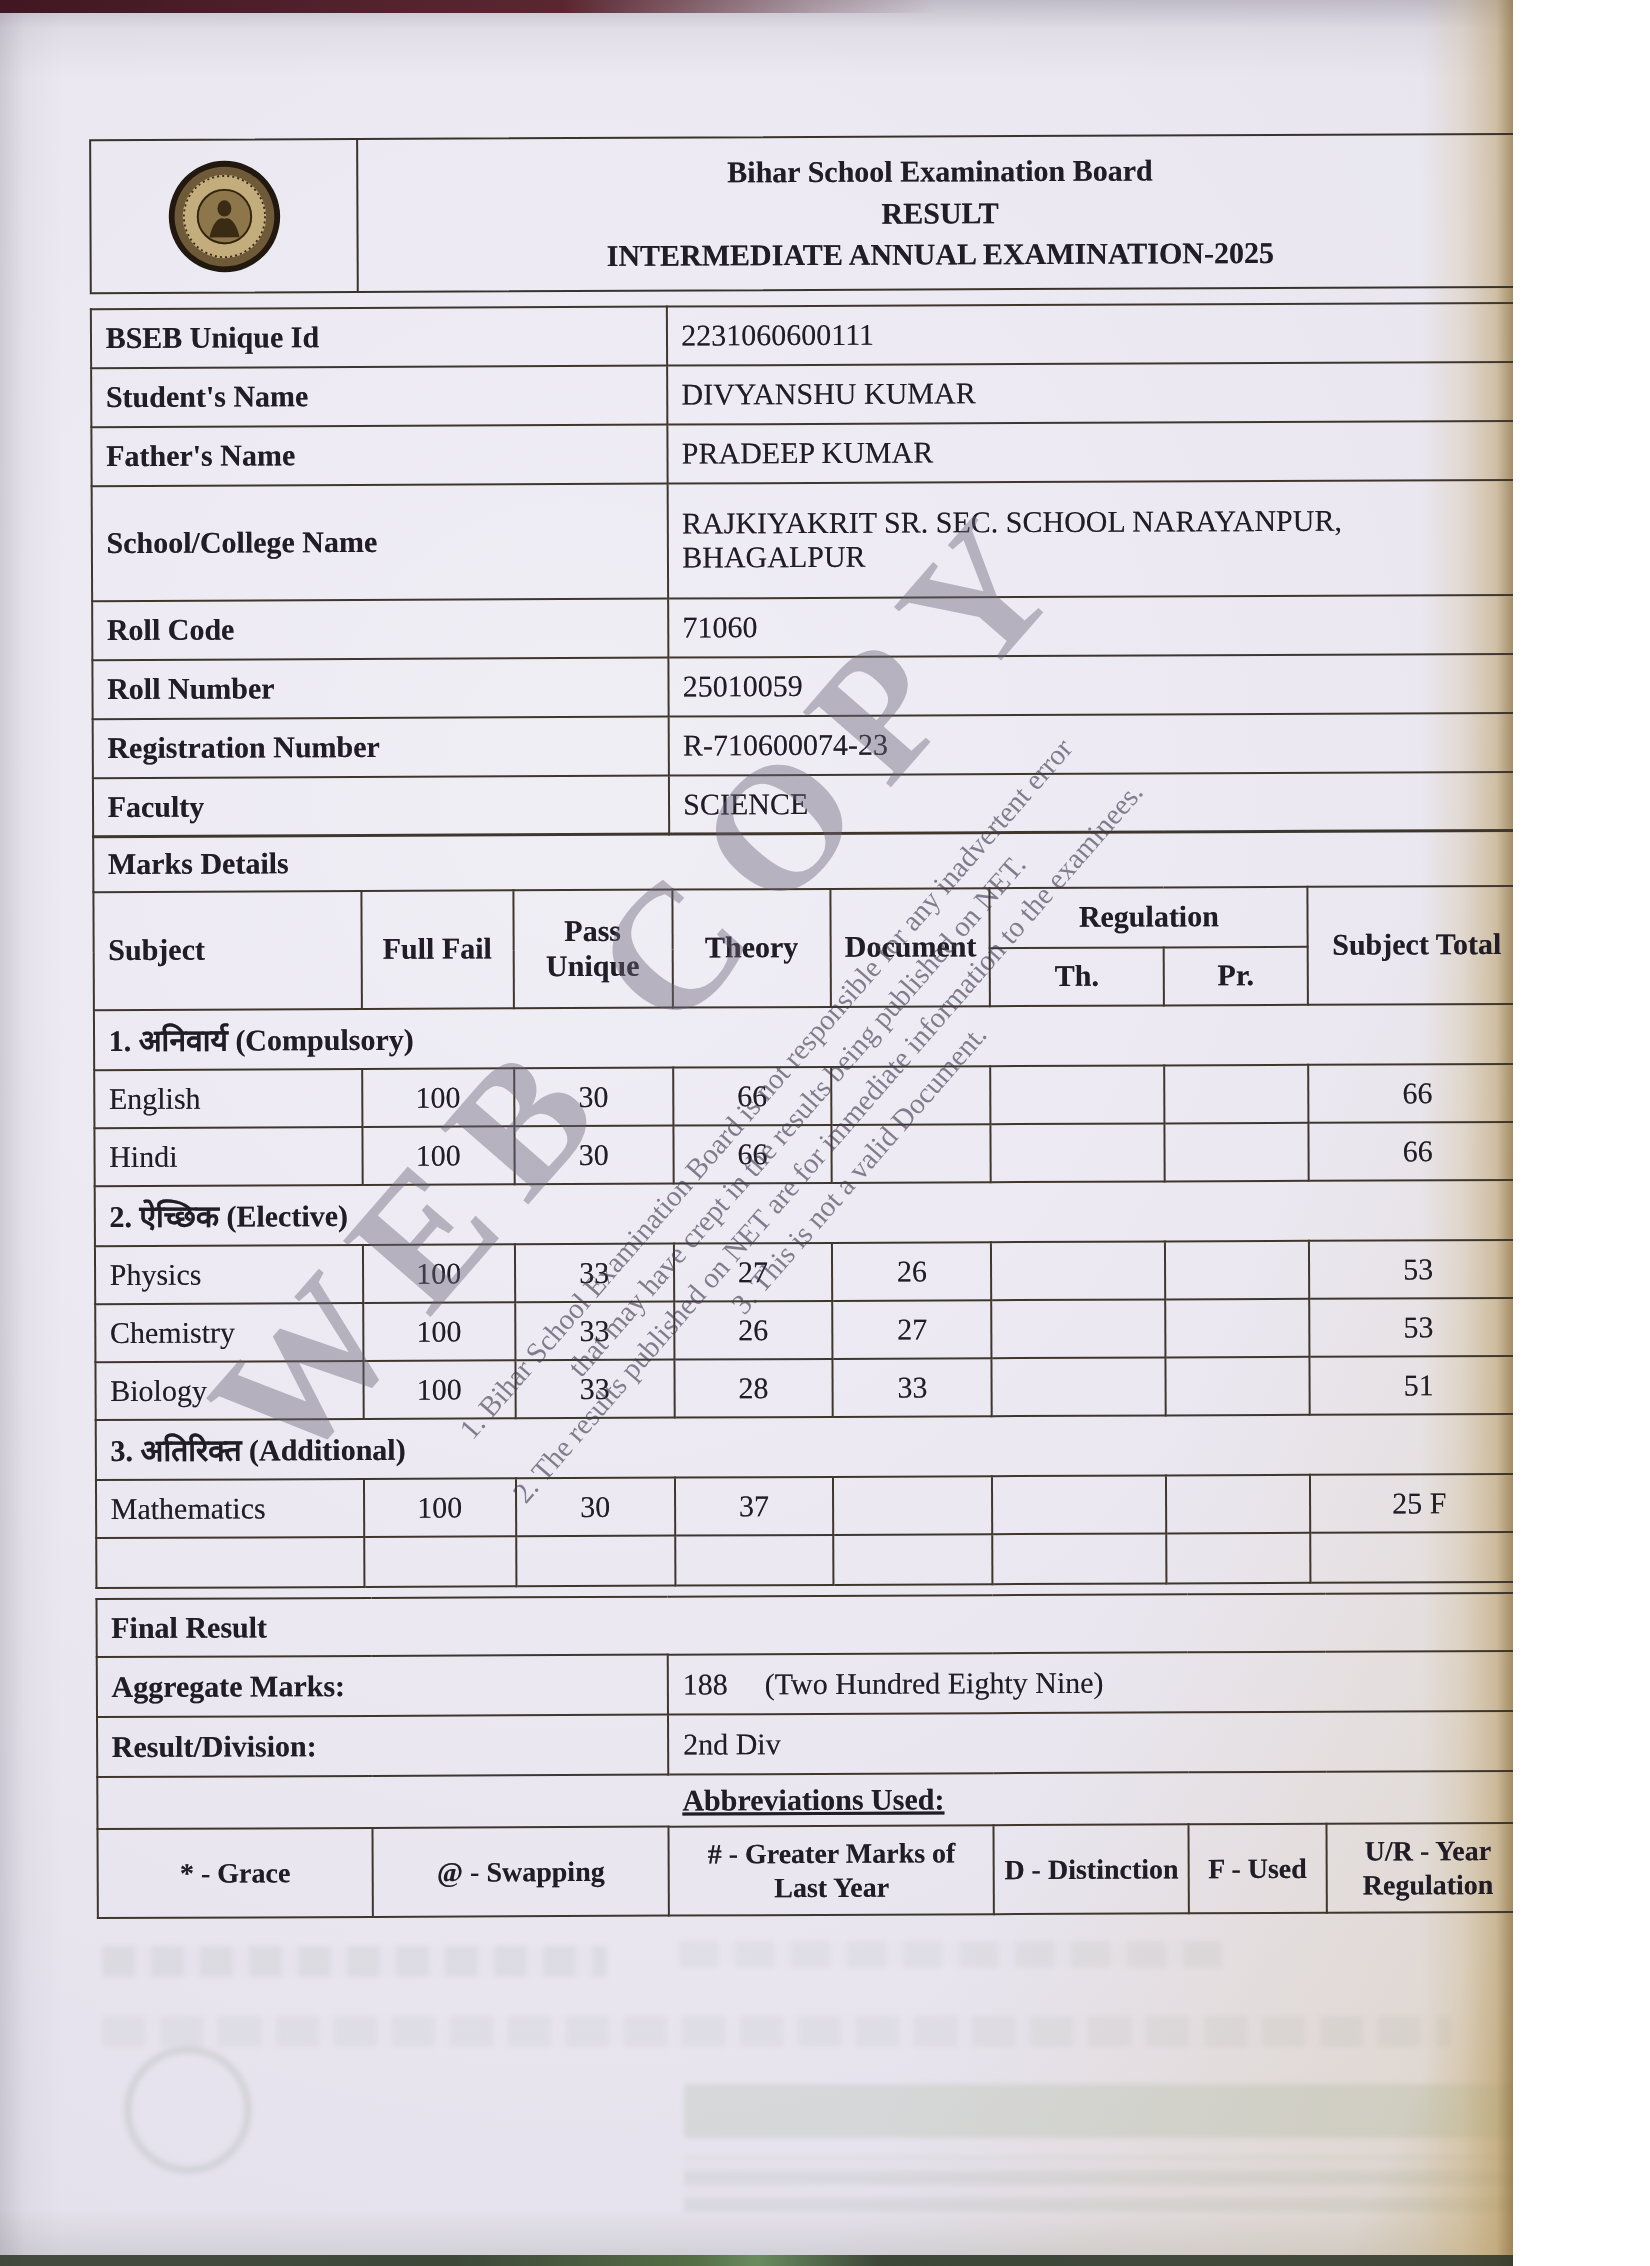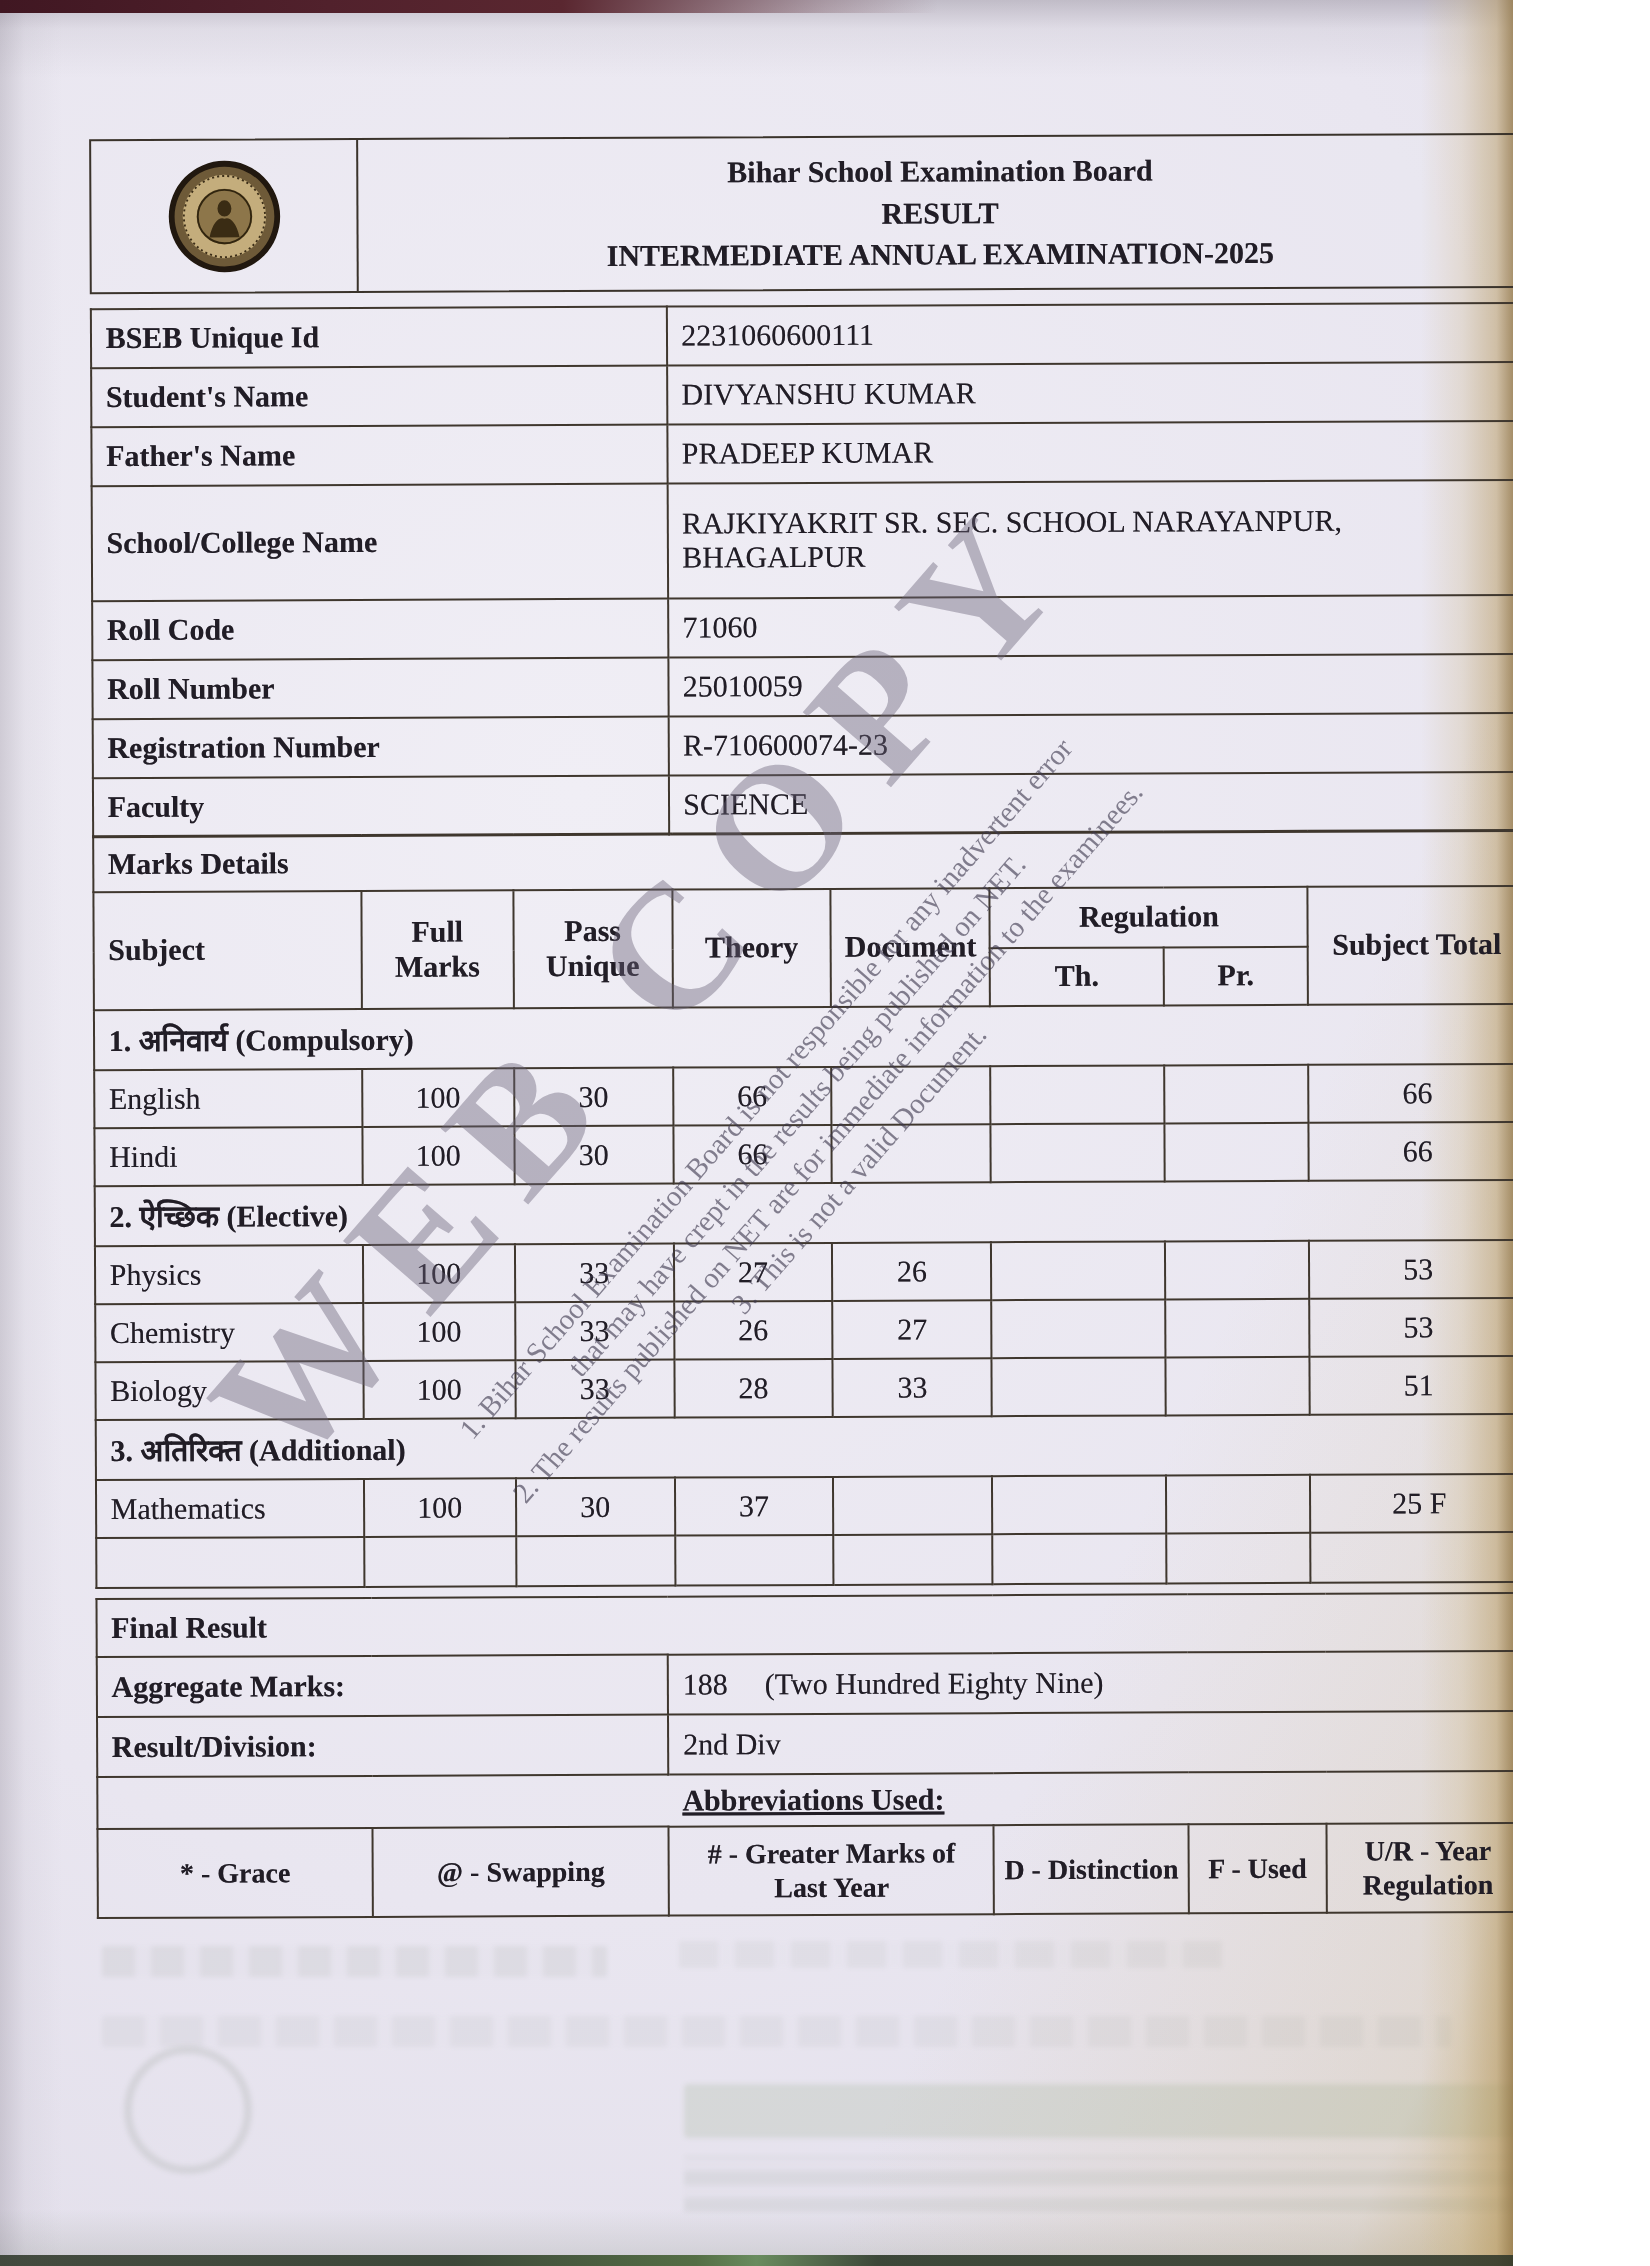--- a/index.html
+++ b/index.html
@@ -175,21 +175,21 @@
           <col style="width:12.1%">
           <col style="width:10.1%">
           <col style="width:15.2%">
       </colgroup>
       <tbody>
         <tr class="mtitle">
           <td colspan="8">Marks Details</td>
         </tr>
         <tr class="hr1">
           <th rowspan="2" class="left">Subject</th>
-          <th rowspan="2">Full Marks</th>
+          <th rowspan="2">Full Fail</th>
           <th rowspan="2">Pass Unique</th>
           <th rowspan="2">Theory</th>
           <th rowspan="2">Document</th>
           <th colspan="2">Regulation</th>
           <th rowspan="2">Subject Total</th>
         </tr>
         <tr class="hr2">
           <th>Th.</th>
           <th>Pr.</th>
         </tr>

